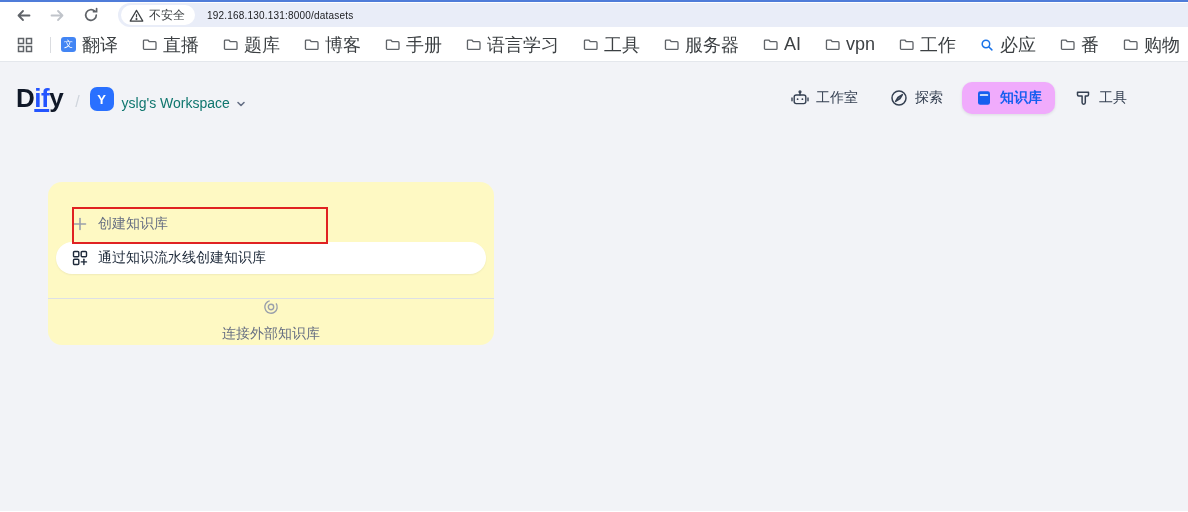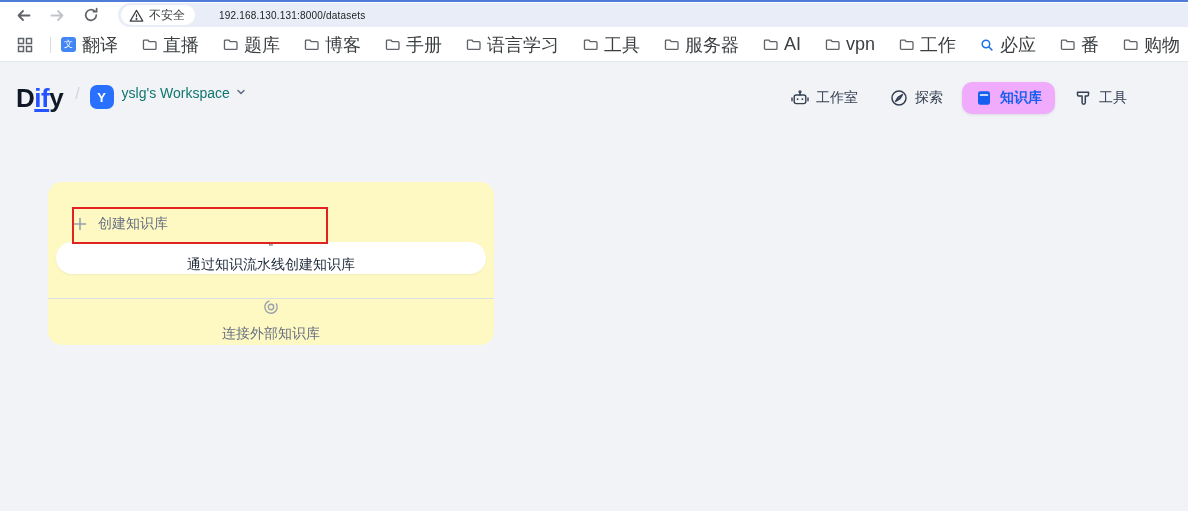--- a/index.html
+++ b/index.html
@@ -4,53 +4,53 @@
 <style>
   * { margin:0; padding:0; box-sizing:border-box; }
   html,body { width:1188px; height:512px; overflow:hidden; }
   body { font-family:"Liberation Sans", sans-serif; background:#fff; }
 
   .top-blue-line { height:2px; background:var(--window-edge,#4f7cd9); }
 
   
   .browser-row { height:26px; background:#fff; display:flex; align-items:center; padding-left:10px; }
   .nav-btn { width:26px; height:22px; display:flex; align-items:center; justify-content:center; margin-right:8px; flex:0 0 auto; }
-  .omnibox { flex:1; height:24px; background:#e9edf8; border-radius:13px 0 0 13px; display:flex; align-items:center; margin-left:6px; min-width:0;gap:12px; }
+  .omnibox { flex:1; height:24px; background:#e9edf8; border-radius:13px 0 0 13px; display:flex; align-items:center; margin-left:6px; min-width:0; }
   .sec-chip { background:#fff; border-radius:12px; height:20px; display:flex; align-items:center; gap:5px; padding:0 10px 0 8px; margin-left:3px; }
   .sec-chip span { font-size:12px; color:#3c4043; }
   .url-text { margin-left:12px; font-size:10px; color:#202124; letter-spacing:.2px; white-space:nowrap; }
 
   
   .bookmarks-row { height:34px; background:#fff; border-bottom:1px solid #e4e7ec; display:flex; align-items:center; padding:0 12px; }
   .bm-sep { width:1px; height:16px; background:#dadce0; margin:0 10px 0 12px; flex:0 0 auto; }
   .bm-list { display:flex; align-items:center; }
   .bm-item { display:flex; align-items:center; gap:6px; margin-right:24px; cursor:pointer; flex:0 0 auto; }
   .bm-item span.lbl { font-size:18px; color:#3c4043; white-space:nowrap; }
   .translate-sq { width:15px; height:15px; background:#4285f4; border-radius:3px; color:#fff; font-size:9px; display:flex; align-items:center; justify-content:center; }
 
   
   .app { height:449px; background:#f2f3f7; }
   .app-header { display:flex; align-items:center; justify-content:space-between; padding:20px 48px 0 16px; }
-  .hdr-left { display:flex; align-items:flex-start; }
+  .hdr-left { display:flex; align-items:flex-end; }
   .logo { font-size:26px; font-weight:800; color:#101828; letter-spacing:-.5px; line-height:1; }
   .logo .if { color:#2454ff; text-decoration:underline; text-decoration-thickness:2.5px; text-underline-offset:2px; }
   .slash { color:#d0d5dd; font-size:16px; margin:0 10px 0 12px; }
   .ws-avatar { width:24px; height:24px; border-radius:7px; background:var(--avatar,#2970ff); color:#fff; font-size:13px; font-weight:700; display:flex; align-items:center; justify-content:center; }
   .ws-name { font-size:14px; color:#0f766e; font-weight:500; margin:0 4px 0 8px; }
   .nav { display:flex; align-items:center; gap:6px; }
   .nav-item { display:flex; align-items:center; gap:7px; padding:7px 13px; border-radius:10px; font-size:14px; color:#354052; font-weight:500; cursor:pointer; }
   .nav-item.active { background:#f0abfc; color:var(--accent,#155eef); font-weight:600; box-shadow:0 1px 3px rgba(16,24,40,.1); }
   .nav-ic { display:flex; align-items:center; }
 
   
   .card { position:relative; width:446px; margin:68px 0 0 48px; background:#fef9c3; border-radius:14px; padding-top:24px; }
   .red-annotation { position:absolute; left:24px; top:25px; width:256px; height:37px; border:2px solid var(--annotation,#e02222); pointer-events:none; z-index:2; }
   .menu-item { display:flex; align-items:center; gap:10px; font-size:14px; }
   .mi-create { height:36px; padding:0 24px; color:#676f83; cursor:pointer; }
-  .mi-pipeline { height:32px; margin:0 8px; padding:0 16px; background:#fff; border-radius:16px; color:#1d2939; font-weight:500; box-shadow:0 1px 2px rgba(16,24,40,.06); cursor:pointer;flex-direction:column; }
+  .mi-pipeline { height:32px; margin:0 8px; padding:0 16px; background:#fff; border-radius:16px; color:#1d2939; font-weight:500; box-shadow:0 1px 2px rgba(16,24,40,.06); cursor:pointer; }
   .card-spacer { height:24px; }
   .card-divider { height:1px; background:#dde0e6; }
   .mi-external { height:46px; padding:0 24px; color:#676f83; cursor:pointer; border-radius:0 0 14px 14px;flex-direction:column; }
 </style>
 </head>
 <body>
 
 <div>
   <div class="top-blue-line"></div>
 

